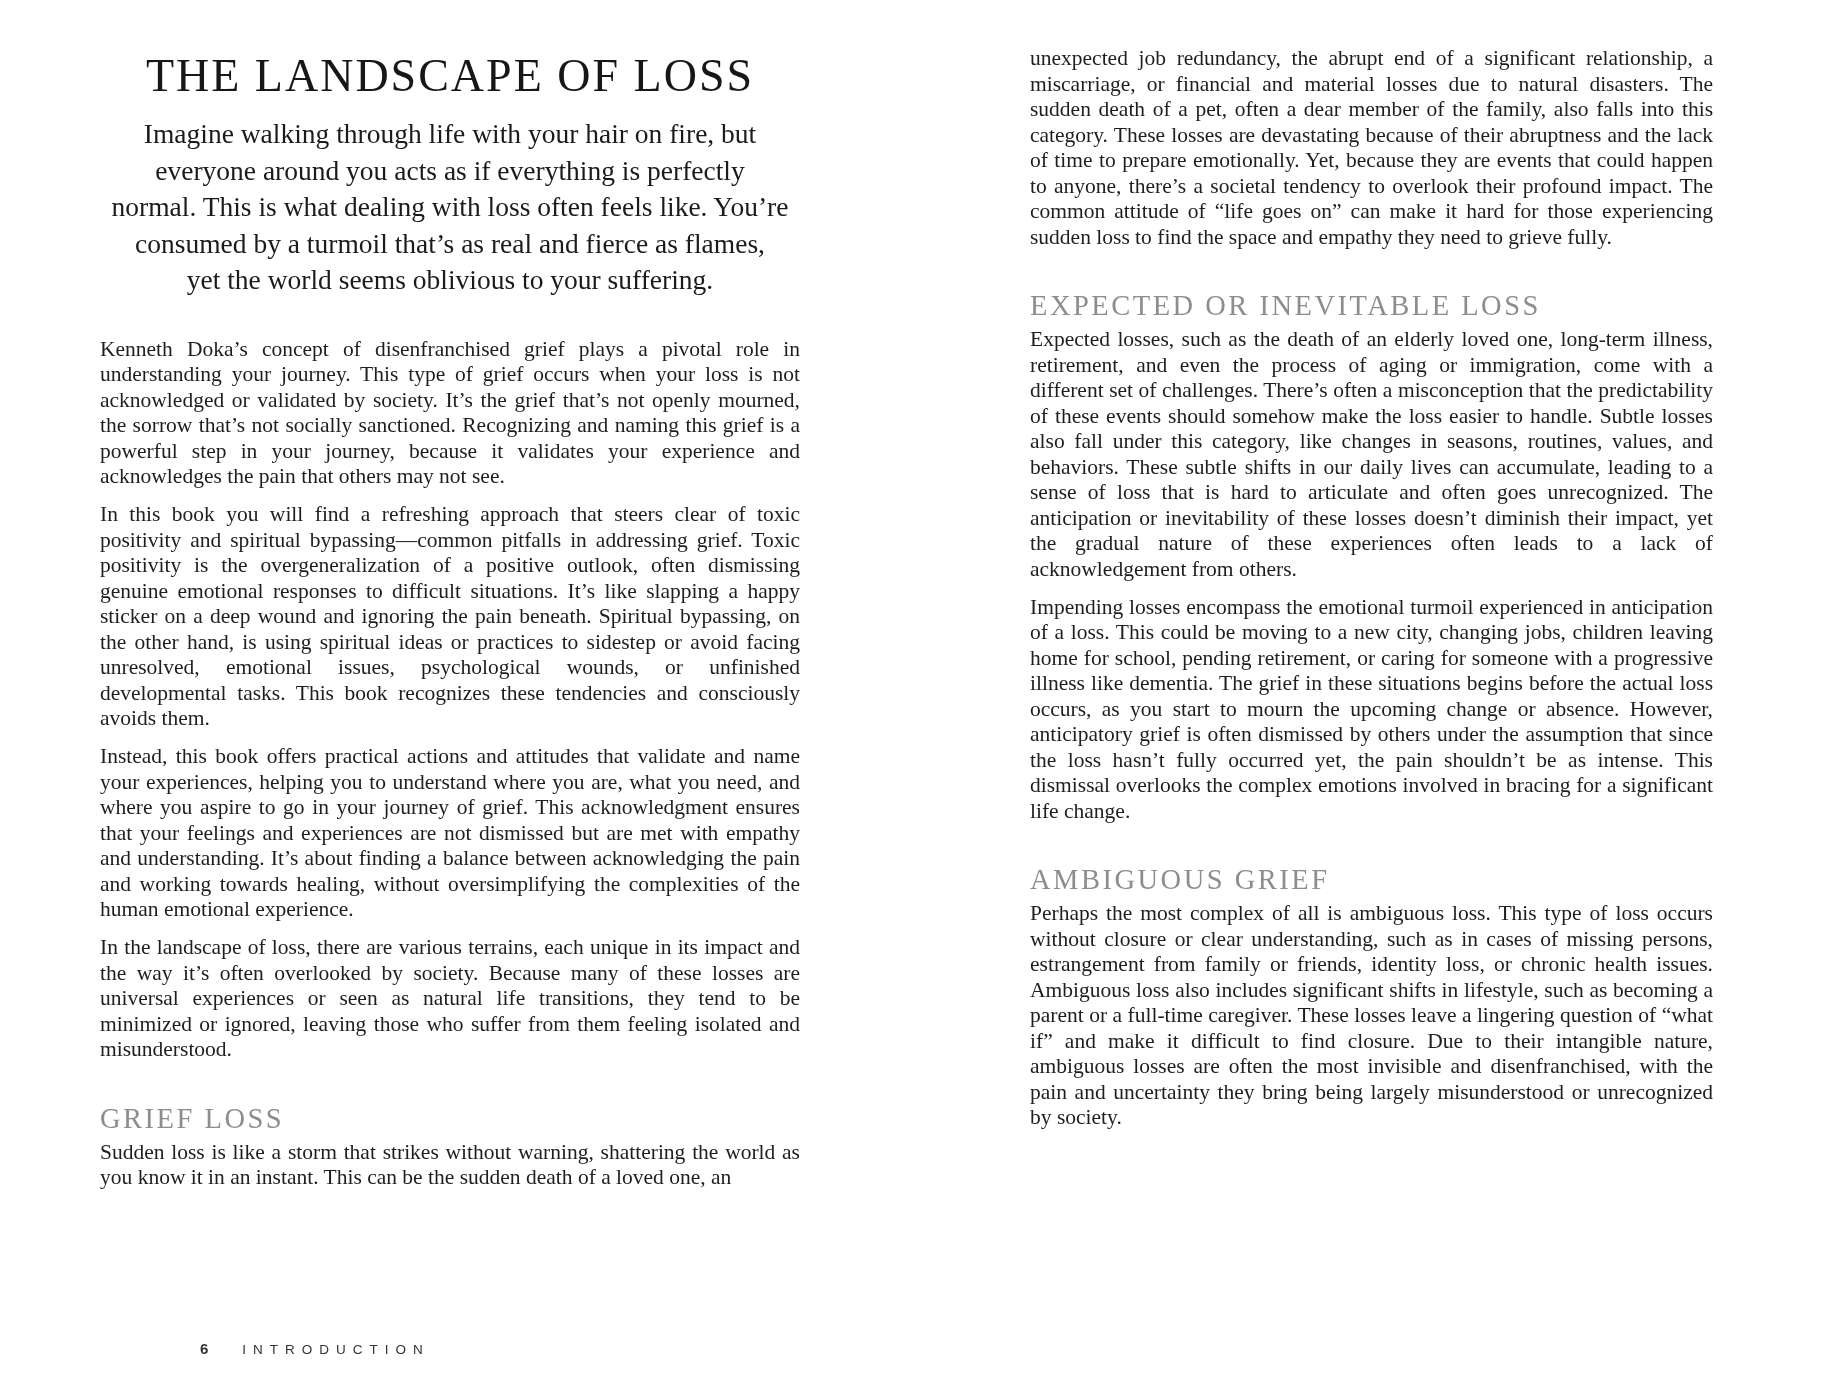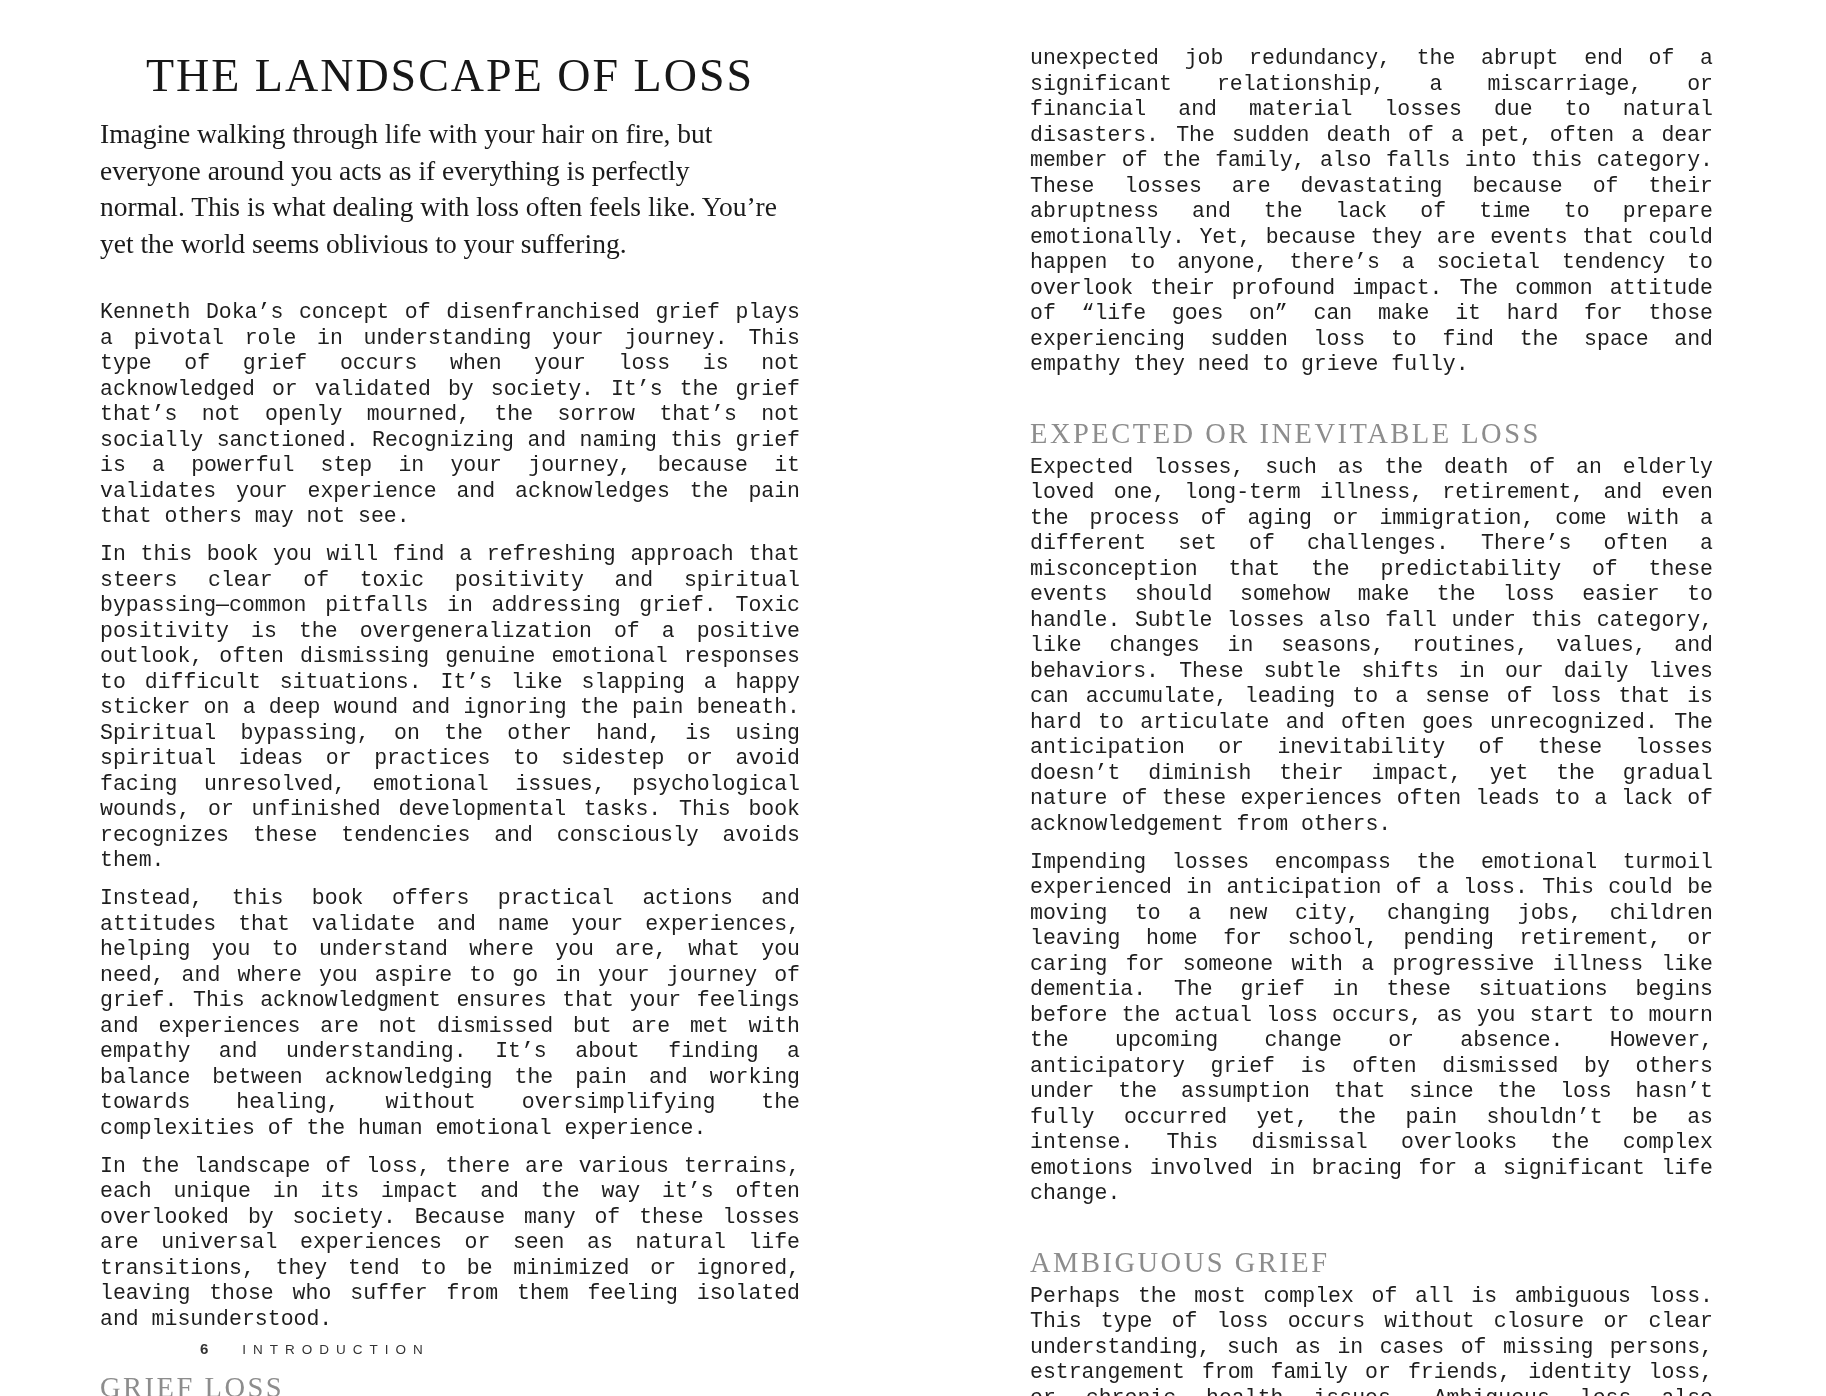--- a/index.html
+++ b/index.html
@@ -29,36 +29,35 @@
     letter-spacing: 2px;
     text-align: center;
     color: #171717;
     white-space: nowrap;
   }
 
   .lede {
     margin-top: 14px;
     font-size: 27.5px;
     line-height: 36.6px;
-    text-align: left;
+    text-align: center;
     color: #1b1b1b;
   }
   .lede-line { white-space: nowrap; }
 
   .body { text-align: justify; }
   .page-left  .body { margin-top: 38px; }
   .page-right .body { margin-top: 46px; }
 
   .body p {
     margin: 0 0 12.5px 0;
     font-size: 21.5px;
     line-height: 25.5px;
     text-align: justify;
     color: #1e1e1e;
-    font-family: Liberation Mono, monospace;
   }
   .body p:last-child { margin-bottom: 15px; }
 
   h2.section-heading {
     margin: 40px 0 5px 0;
     font-family: "Liberation Serif", serif;
     font-weight: normal;
     font-size: 28.5px;
     line-height: 32px;
     letter-spacing: 2.5px;
@@ -92,20 +91,21 @@
 
 <div class="spread">
 
   <div class="page page-left">
     <h1 class="chapter-title">THE LANDSCAPE OF LOSS</h1>
 
     <div class="lede">
       <div class="lede-line">Imagine walking through life with your hair on fire, but</div>
       <div class="lede-line">everyone around you acts as if everything is perfectly</div>
       <div class="lede-line">normal. This is what dealing with loss often feels like. You’re</div>
+      <div class="lede-line">consumed by a turmoil that’s as real and fierce as flames,</div>
       <div class="lede-line">yet the world seems oblivious to your suffering.</div>
     </div>
 
     <div class="body">
       <p>Kenneth Doka’s concept of disenfranchised grief plays a pivotal role in understanding your journey. This type of grief occurs when your loss is not acknowledged or validated by society. It’s the grief that’s not openly mourned, the sorrow that’s not socially sanctioned. Recognizing and naming this grief is a powerful step in your journey, because it validates your experience and acknowledges the pain that others may not see.</p>
       <p>In this book you will find a refreshing approach that steers clear of toxic positivity and spiritual bypassing—common pitfalls in addressing grief. Toxic positivity is the overgeneralization of a positive outlook, often dismissing genuine emotional responses to difficult situations. It’s like slapping a happy sticker on a deep wound and ignoring the pain beneath. Spiritual bypassing, on the other hand, is using spiritual ideas or practices to sidestep or avoid facing unresolved, emotional issues, psychological wounds, or unfinished developmental tasks. This book recognizes these tendencies and consciously avoids them.</p>
       <p>Instead, this book offers practical actions and attitudes that validate and name your experiences, helping you to understand where you are, what you need, and where you aspire to go in your journey of grief. This acknowledgment ensures that your feelings and experiences are not dismissed but are met with empathy and understanding. It’s about finding a balance between acknowledging the pain and working towards healing, without oversimplifying the complexities of the human emotional experience.</p>
       <p>In the landscape of loss, there are various terrains, each unique in its impact and the way it’s often overlooked by society. Because many of these losses are universal experiences or seen as natural life transitions, they tend to be minimized or ignored, leaving those who suffer from them feeling isolated and misunderstood.</p>
       <h2 class="section-heading">GRIEF LOSS</h2>
       <p>Sudden loss is like a storm that strikes without warning, shattering the world as you know it in an instant. This can be the sudden death of a loved one, an</p>

